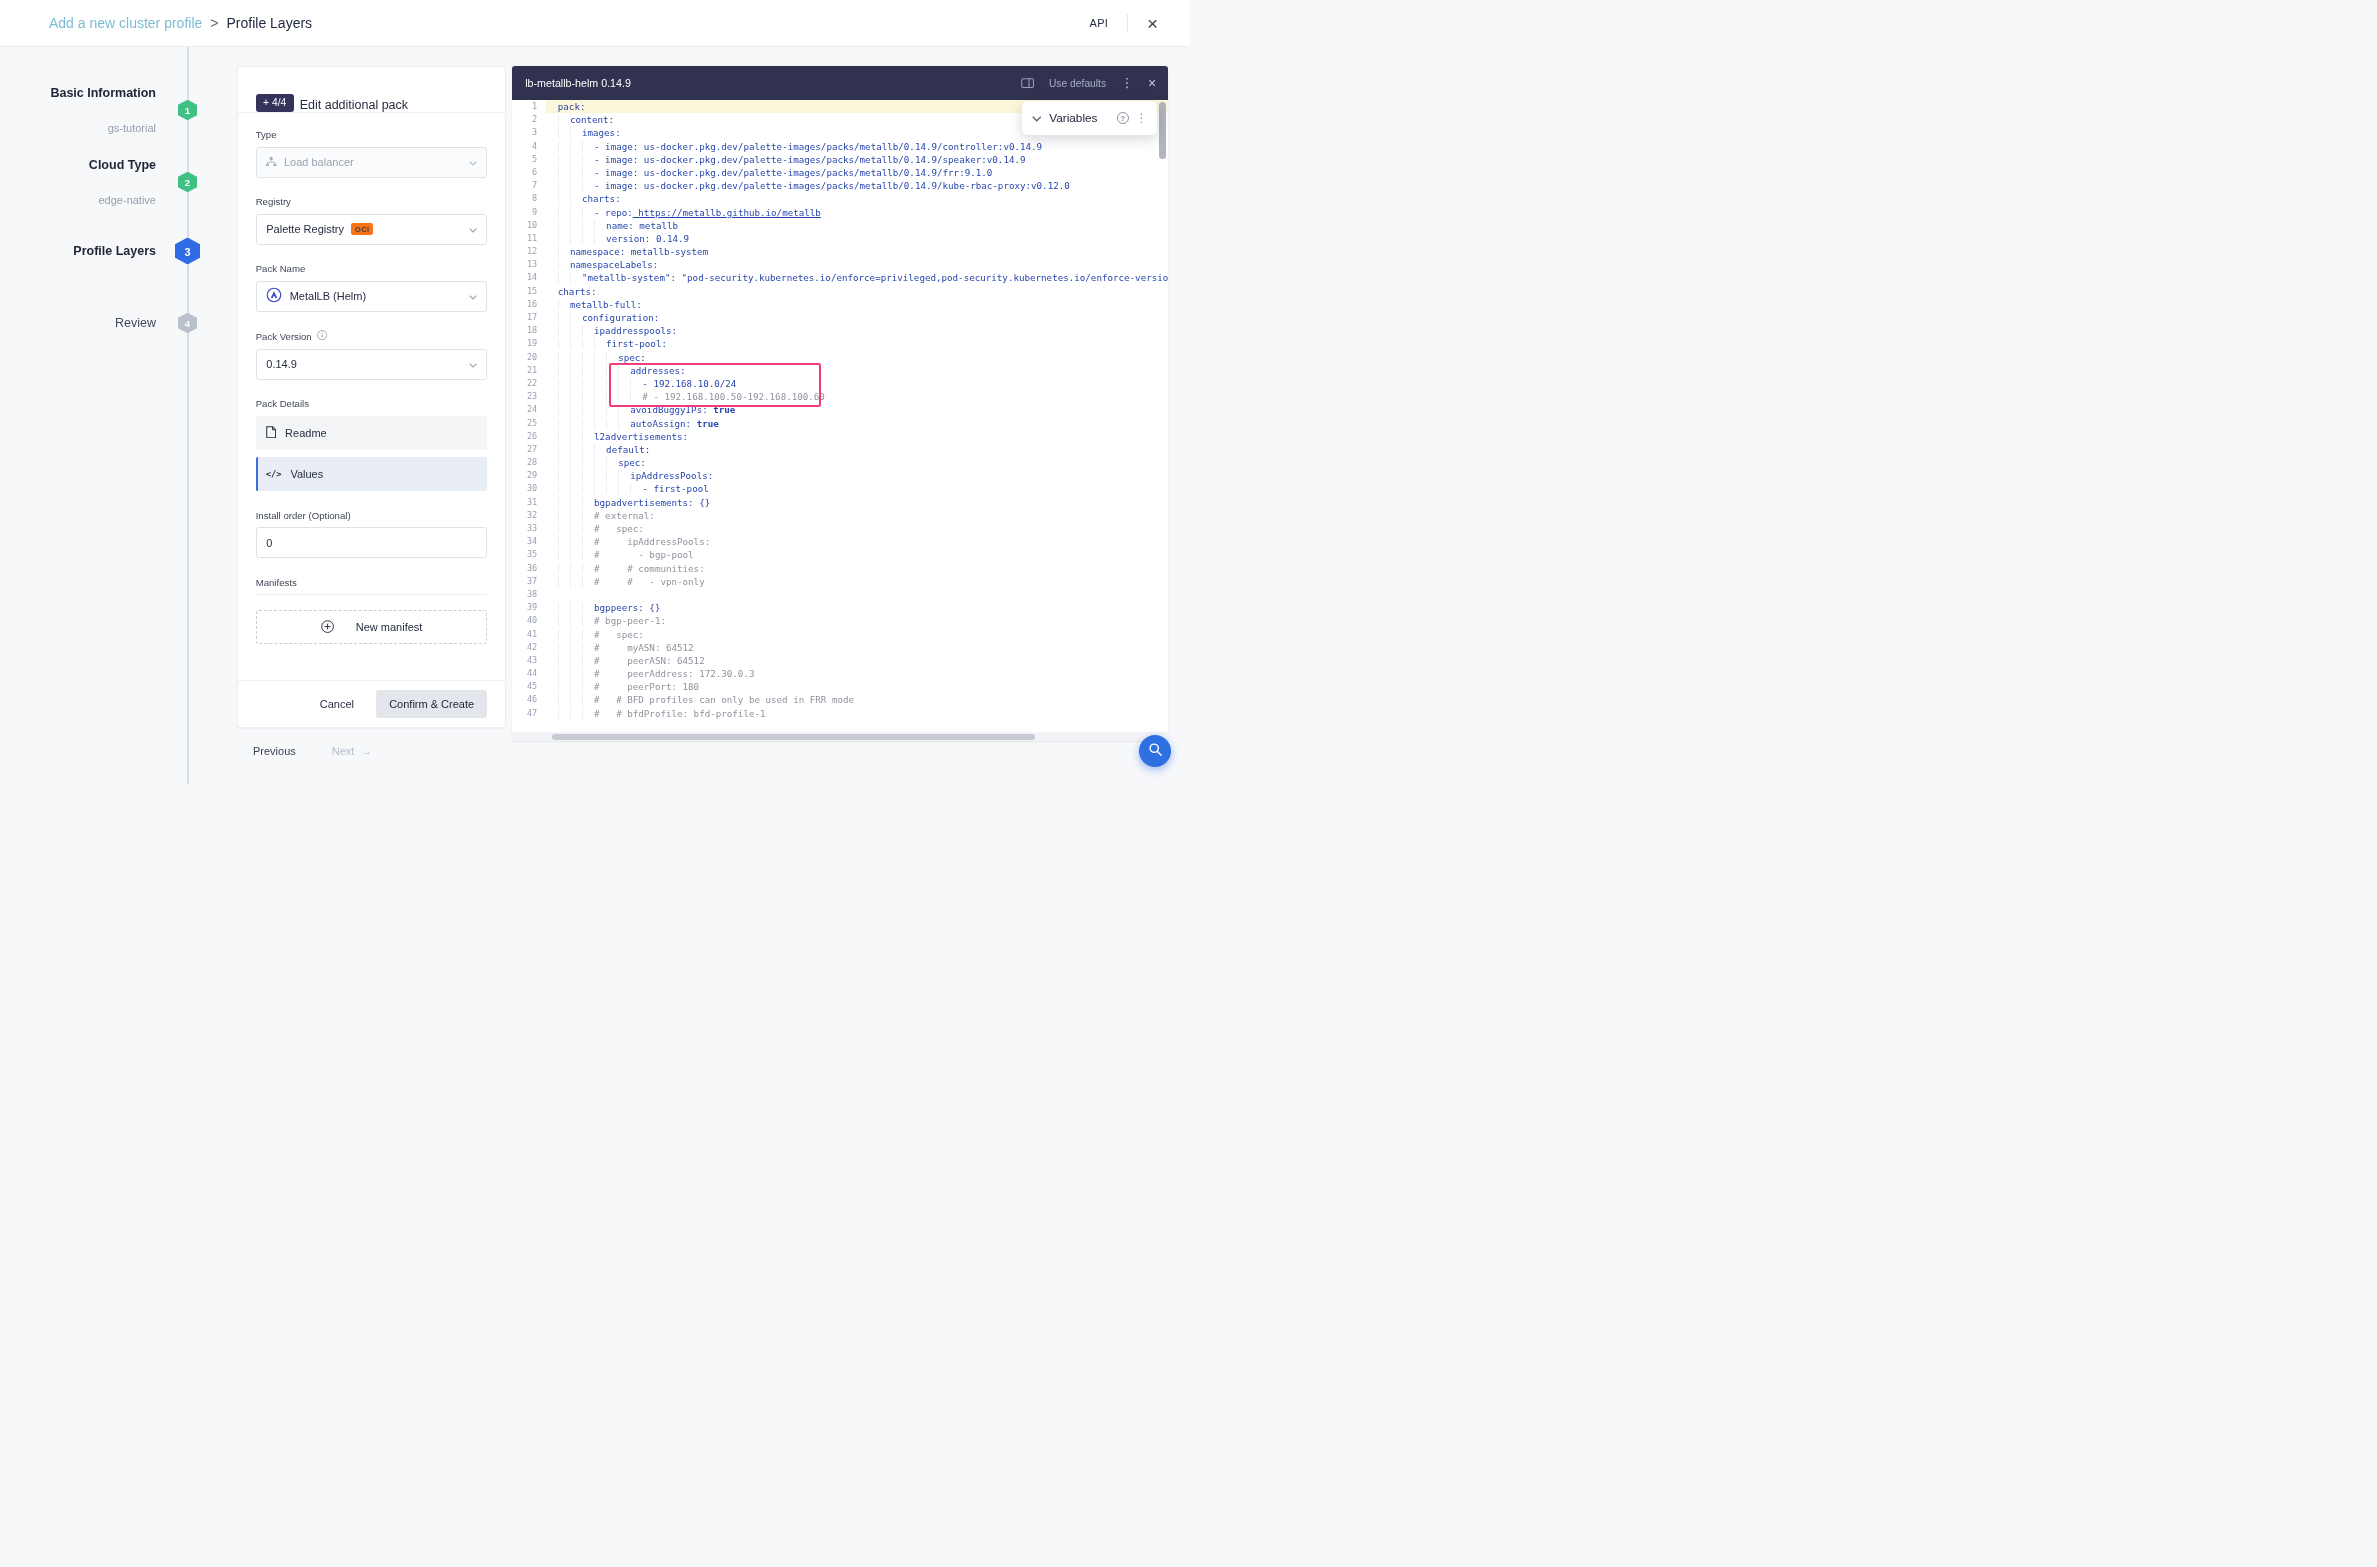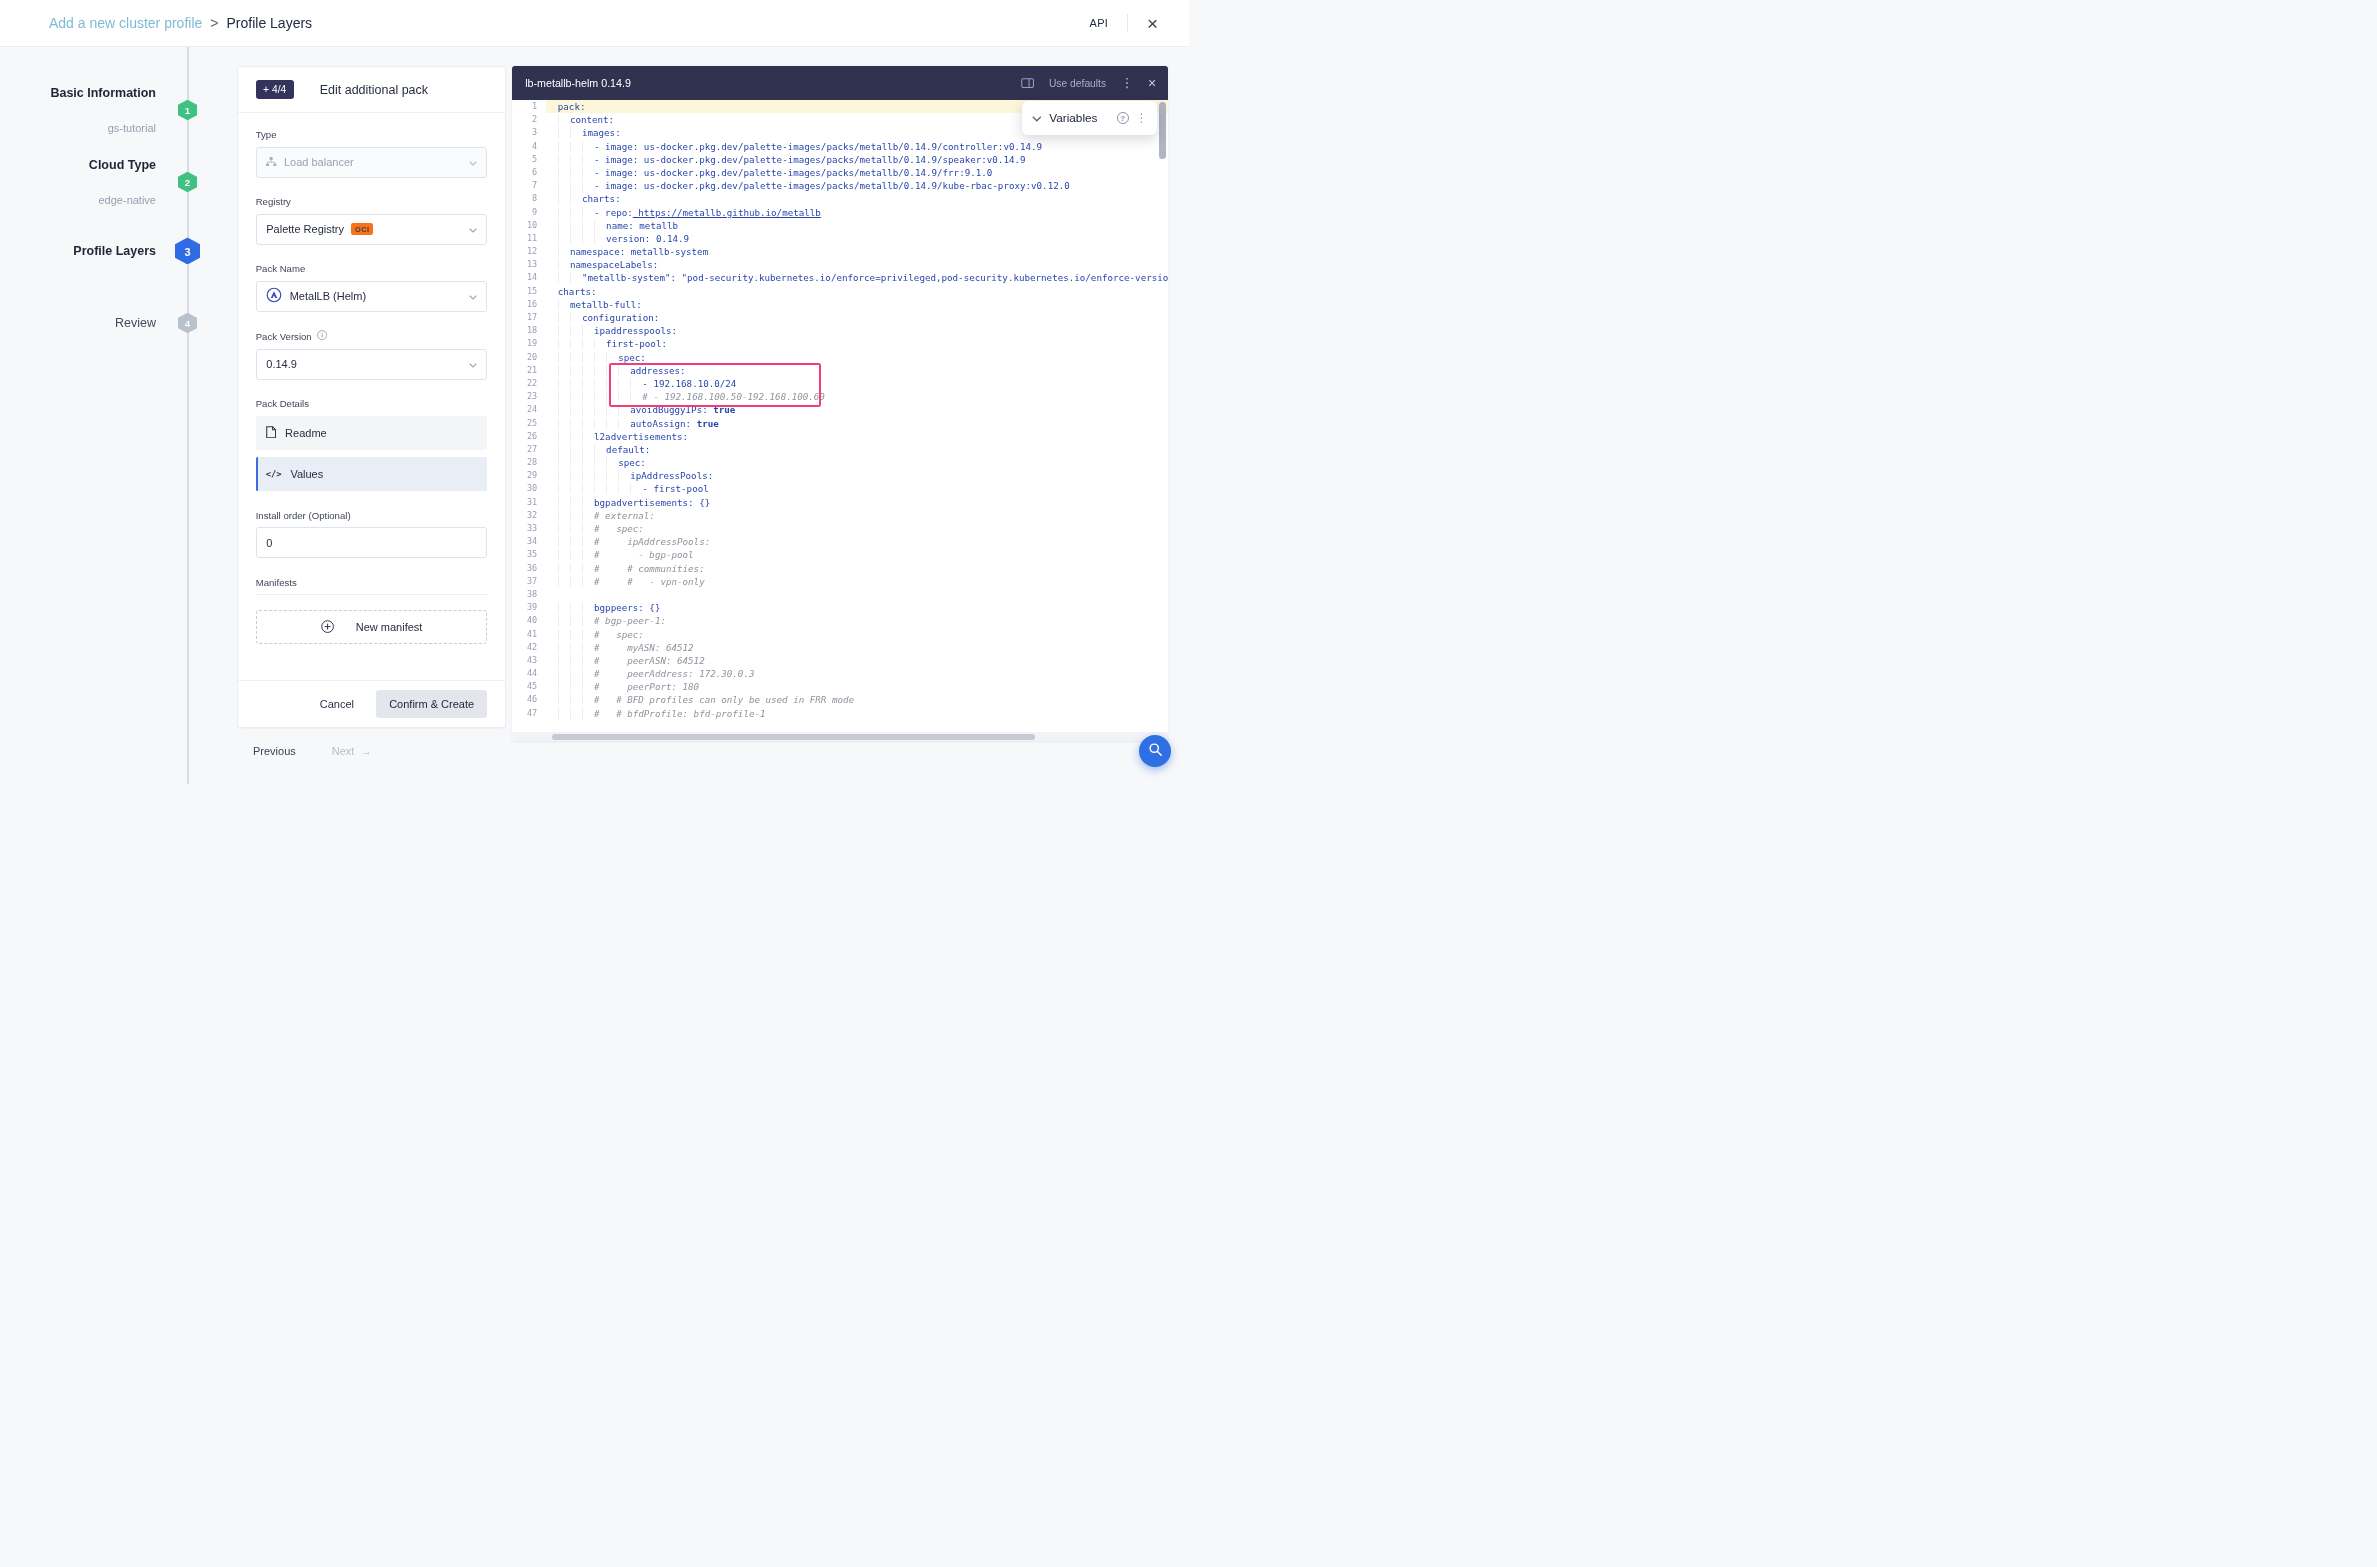--- a/index.html
+++ b/index.html
@@ -30,21 +30,21 @@
   .step-sub{font-size:11px;color:#969eae;margin-top:22px}
   .hex{position:absolute;left:178px;top:50%;transform:translateY(-50%);width:19px;height:20.6px;
     clip-path:polygon(50% 0,100% 25%,100% 75%,50% 100%,0 75%,0 25%);
     display:flex;align-items:center;justify-content:center;color:#fff;font-size:9.6px;font-weight:600}
   .hex.done{background:#3fc184}
   .hex.active{left:175px;width:25px;height:27px;background:#2f6be4;font-size:11px}
   .hex.todo{background:#b9c1cd}
 
   
   .card{position:absolute;left:237px;top:19px;width:269px;height:662px;background:#fff;border:0.7px solid #eceef2;border-radius:2.9px;display:flex;flex-direction:column;box-shadow:0 0.7px 1.5px rgba(25,30,50,.04)}
-  .card-head{display:flex;align-items:center;gap:26px;padding:0 17.7px;height:46px;border-bottom:0.7px solid #eef0f3;flex:none}
+  .card-head{display:flex;align-items:flex-end;gap:6px;padding:0 17.7px;height:46px;border-bottom:0.7px solid #eef0f3;flex:none}
   .count-badge{background:#34335b;color:#fff;font-size:10.3px;border-radius:2.9px;padding:3.7px 7.4px;font-weight:500;cursor:pointer;white-space:nowrap}
   .card-title{font-size:12.5px;font-weight:500;color:#262d40}
   .card-body{padding:16px 17.7px 0;flex:1;overflow:hidden}
   .field{margin-bottom:18.4px}
   .f-label{font-size:9.6px;color:#3f4757;margin-bottom:6.6px;display:flex;align-items:center;gap:5.2px}
   .sel{height:31px;border:0.7px solid #dfe3e9;border-radius:2.9px;background:#fff;display:flex;align-items:center;padding:0 9.6px;gap:7.4px;font-size:11px;color:#262d40;cursor:pointer}
   .sel .chev{margin-left:auto;flex:none}
   .sel.disabled{background:#fafbfc;color:#9aa2b1;cursor:default}
   .oci{background:#f97316;color:#3a4152;font-size:7.4px;font-weight:700;padding:1.5px 3.7px;border-radius:2.2px;letter-spacing:0.4px}
   .detail-row{height:34px;display:flex;align-items:center;gap:8.8px;padding:0 10.3px;font-size:11px;color:#262d40;background:#f4f5f7;border-radius:1.5px;margin-bottom:7.4px;cursor:pointer}
@@ -70,21 +70,21 @@
   .use-defaults{color:#a9aec7;font-size:10.3px;cursor:pointer;background:none;border:none;font-family:inherit}
   .ed-ico{color:#c7cadd;cursor:pointer;font-size:12.5px;line-height:1;background:none;border:none;display:flex;align-items:center}
   .ed-close{font-size:14px}
   .code-wrap{position:relative;flex:1;overflow:hidden;font-family:"DejaVu Sans Mono",monospace;background:#fff}
   .lines{position:relative}
   .row{display:flex;height:13.2px;line-height:13.2px;white-space:pre}
   .ln{flex:none;width:34px;padding-right:8.8px;text-align:right;font-size:8.5px;color:#98a0b2}
   .cl{flex:1;padding-left:11.8px;font-size:9.2px;color:#2746ad;overflow:hidden}
   .row.active .cl{background:#fcf7da}
   .ind{border-left:0.7px solid #eceef2}
-  .cm{color:#8e939d;font-style:italic}
+  .cm{color:#8e939d;}
   .k{color:#2746ad}
   .v{color:#2746ad}
   .b{font-weight:700}
   .lnk{text-decoration:underline;cursor:pointer}
   .hl-box{position:absolute;border:2.2px solid #f23d7b;border-radius:2.2px;pointer-events:none;z-index:2}
   .hscroll{position:absolute;left:0;right:0;bottom:0;height:8.8px;background:#f2f3f6}
   .hthumb{position:absolute;left:40px;top:1.5px;width:483px;height:5.9px;background:#c6cad3;border-radius:2.9px;cursor:pointer}
   .vthumb{position:absolute;right:2.2px;top:1.5px;width:6.6px;height:57px;background:#b0b5c1;border-radius:3.7px;cursor:pointer}
 
   

